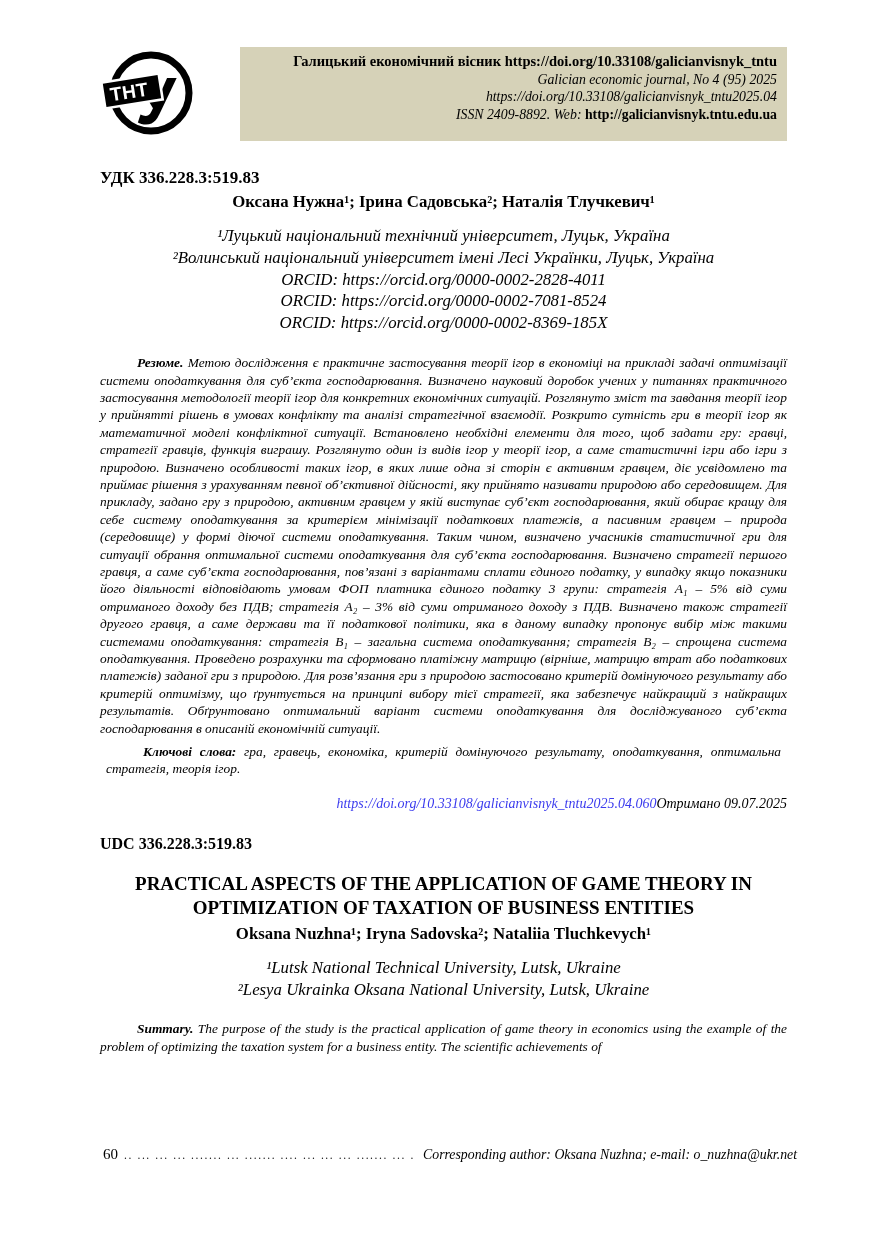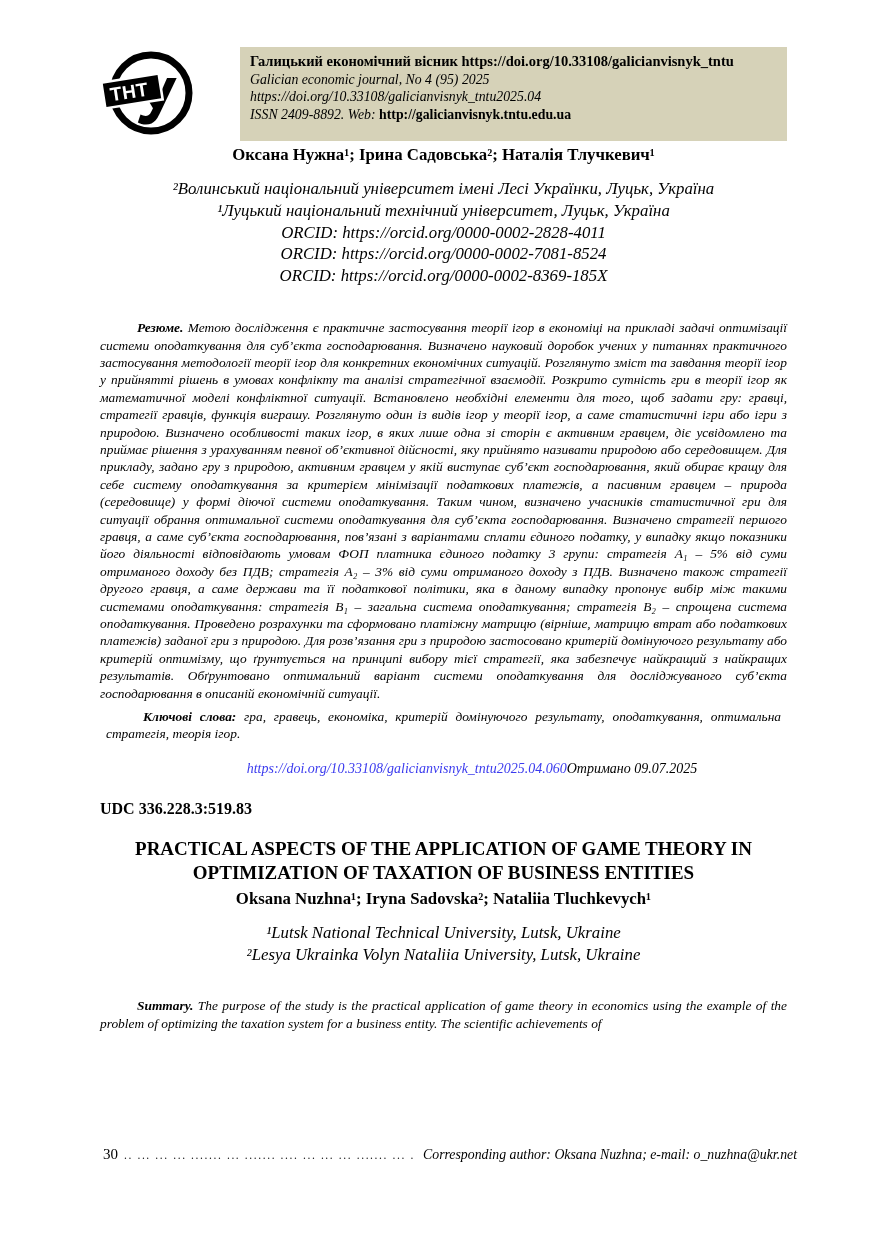--- a/index.html
+++ b/index.html
@@ -5,35 +5,35 @@
   html,body{margin:0;padding:0;background:#ffffff;}
   .page{
     position:relative;width:877px;height:1240px;background:#fff;
     font-family:"Liberation Serif",serif;color:#000;overflow:hidden;
   }
   .content{position:absolute;left:100px;right:90px;top:0;}
   
   .header-row{display:flex;margin-top:47px;}
   .logo-wrap{flex:0 0 140px;display:flex;align-items:flex-start;}
   .logo-svg{width:106px;height:94px;margin-left:2px;}
-  .journal-box{flex:1;text-align:left;padding:5px 10px 7px;}
+  .journal-box{flex:1;text-align:right;padding:5px 10px 7px;}
   .jb-line1{font-weight:bold;font-size:14.5px;line-height:1.28;}
   .jb-line{font-style:italic;font-size:13.8px;line-height:1.28;}
   .jb-bold-url{font-weight:bold;font-style:normal;}
   
   .udk{margin-top:27px;font-weight:bold;font-size:17px;}
   .title-c{margin-top:19px;text-align:center;font-weight:bold;font-size:19px;line-height:1.26;}
   .authors{margin-top:4px;text-align:center;font-weight:bold;font-size:16.8px;}
   .affil-block{margin-top:13px;text-align:center;font-style:italic;font-size:16.8px;line-height:1.3;}
   
-  .abstract{margin:32px 0 0 0;font-style:italic;font-size:13.4px;line-height:17.4px;text-align:justify;text-indent:37px;}
+  .abstract{margin:20px 0 0 0;font-style:italic;font-size:13.4px;line-height:17.4px;text-align:justify;text-indent:37px;}
   .abstract .lead{font-weight:bold;}
   .kw{margin:6px;}
   
-  .doi-row{display:flex;justify-content:center;align-items:baseline;margin-top:18px;font-style:italic;font-size:14px;}
+  .doi-row{display:flex;justify-content:flex-end;align-items:baseline;margin-top:18px;font-style:italic;font-size:14px;}
   .doi-link{color:#3b3bee;margin-left:57px;text-decoration:none;cursor:pointer;}
   
   .udc{margin-top:23px;font-weight:bold;font-size:16px;}
   
   .footer{position:absolute;left:103px;right:80px;top:1146px;display:flex;align-items:baseline;font-size:13.8px;}
   .page-num{font-size:15px;flex:0 0 auto;}
   .leader{flex:1 1 auto;overflow:hidden;white-space:nowrap;font-size:11.5px;letter-spacing:1.6px;color:#222;margin:0 8px 0 6px;}
   .corresponding{font-style:italic;flex:0 0 auto;white-space:nowrap;}
 </style>
 </head>
@@ -54,27 +54,28 @@
         </svg>
       </div>
       <div class="journal-box" style="background:#d6d2b8;">
         <div class="jb-line1">Галицький економічний вісник https://doi.org/10.33108/galicianvisnyk_tntu</div>
         <div class="jb-line">Galician economic journal, No 4 (95) 2025</div>
         <div class="jb-line">https://doi.org/10.33108/galicianvisnyk_tntu2025.04</div>
         <div class="jb-line"><span>ISSN 2409-8892. Web: </span><span class="jb-bold-url">http://galicianvisnyk.tntu.edu.ua</span></div>
       </div>
     </div>
 
+    <div class="udk">УДК 336.228.3:519.83</div>
 
 
     <div class="authors">Оксана Нужна¹; Ірина Садовська²; Наталія Тлучкевич¹</div>
 
     <div class="affil-block">
+      <div>¹Луцький національний технічний університет, Луцьк, Україна</div>
       <div>²Волинський національний університет імені Лесі Українки, Луцьк, Україна</div>
-      <div>¹Луцький національний технічний університет, Луцьк, Україна</div>
       <div>ORCID: https://orcid.org/0000-0002-2828-4011</div>
       <div>ORCID: https://orcid.org/0000-0002-7081-8524</div>
       <div>ORCID: https://orcid.org/0000-0002-8369-185X</div>
     </div>
 
     <p class="abstract"><span class="lead">Резюме.</span><span> Метою дослідження є практичне застосування теорії ігор в економіці на прикладі задачі оптимізації системи оподаткування для суб’єкта господарювання. Визначено науковий доробок учених у питаннях практичного застосування методології теорії ігор для конкретних економічних ситуацій. Розглянуто зміст та завдання теорії ігор у прийнятті рішень в умовах конфлікту та аналізі стратегічної взаємодії. Розкрито сутність гри в теорії ігор як математичної моделі конфліктної ситуації. Встановлено необхідні елементи для того, щоб задати гру: гравці, стратегії гравців, функція виграшу. Розглянуто один із видів ігор у теорії ігор, а саме статистичні ігри або ігри з природою. Визначено особливості таких ігор, в яких лише одна зі сторін є активним гравцем, діє усвідомлено та приймає рішення з урахуванням певної об’єктивної дійсності, яку прийнято називати природою або середовищем. Для прикладу, задано гру з природою, активним гравцем у якій виступає суб’єкт господарювання, який обирає кращу для себе систему оподаткування за критерієм мінімізації податкових платежів, а пасивним гравцем – природа (середовище) у формі діючої системи оподаткування. Таким чином, визначено учасників статистичної гри для ситуації обрання оптимальної системи оподаткування для суб’єкта господарювання. Визначено стратегії першого гравця, а саме суб’єкта господарювання, пов’язані з варіантами сплати єдиного податку, у випадку якщо показники його діяльності відповідають умовам ФОП платника єдиного податку 3 групи: стратегія А₁ – 5% від суми отриманого доходу без ПДВ; стратегія А₂ – 3% від суми отриманого доходу з ПДВ. Визначено також стратегії другого гравця, а саме держави та її податкової політики, яка в даному випадку пропонує вибір між такими системами оподаткування: стратегія В₁ – загальна система оподаткування; стратегія В₂ – спрощена система оподаткування. Проведено розрахунки та сформовано платіжну матрицю (вірніше, матрицю втрат або податкових платежів) заданої гри з природою. Для розв’язання гри з природою застосовано критерій домінуючого результату або критерій оптимізму, що ґрунтується на принципі вибору тієї стратегії, яка забезпечує найкращий з найкращих результатів. Обґрунтовано оптимальний варіант системи оподаткування для досліджуваного суб’єкта господарювання в описаній економічній ситуації.</span></p>
 
     <p class="abstract kw"><span class="lead">Ключові слова:</span><span> гра, гравець, економіка, критерій домінуючого результату, оподаткування, оптимальна стратегія, теорія ігор.</span></p>
 
     <div class="doi-row">
@@ -83,25 +84,25 @@
     </div>
 
     <div class="udc">UDC 336.228.3:519.83</div>
 
     <div class="title-c">PRACTICAL ASPECTS OF THE APPLICATION OF GAME THEORY IN OPTIMIZATION OF TAXATION OF BUSINESS ENTITIES</div>
 
     <div class="authors">Oksana Nuzhna¹; Iryna Sadovska²; Nataliia Tluchkevych¹</div>
 
     <div class="affil-block">
       <div>¹Lutsk National Technical University, Lutsk, Ukraine</div>
-      <div>²Lesya Ukrainka Volyn Nataliia University, Lutsk, Ukraine</div>
+      <div>²Lesya Ukrainka Oksana National University, Lutsk, Ukraine</div>
     </div>
 
     <p class="abstract"><span class="lead">Summary.</span><span> The purpose of the study is the practical application of game theory in economics using the example of the problem of optimizing the taxation system for a business entity. The scientific achievements of</span></p>
 
   </div>
 
   <div class="footer">
-    <span class="page-num">30</span>
+    <span class="page-num">60</span>
     <span class="leader">.. ... ... ... ....... ... ....... .... ... ... ... ....... ... ....... ... ....... ... ...</span>
     <span class="corresponding">Corresponding author: Oksana Nuzhna; e-mail: o_nuzhna@ukr.net</span>
   </div>
 </div>
 
 </body></html>

